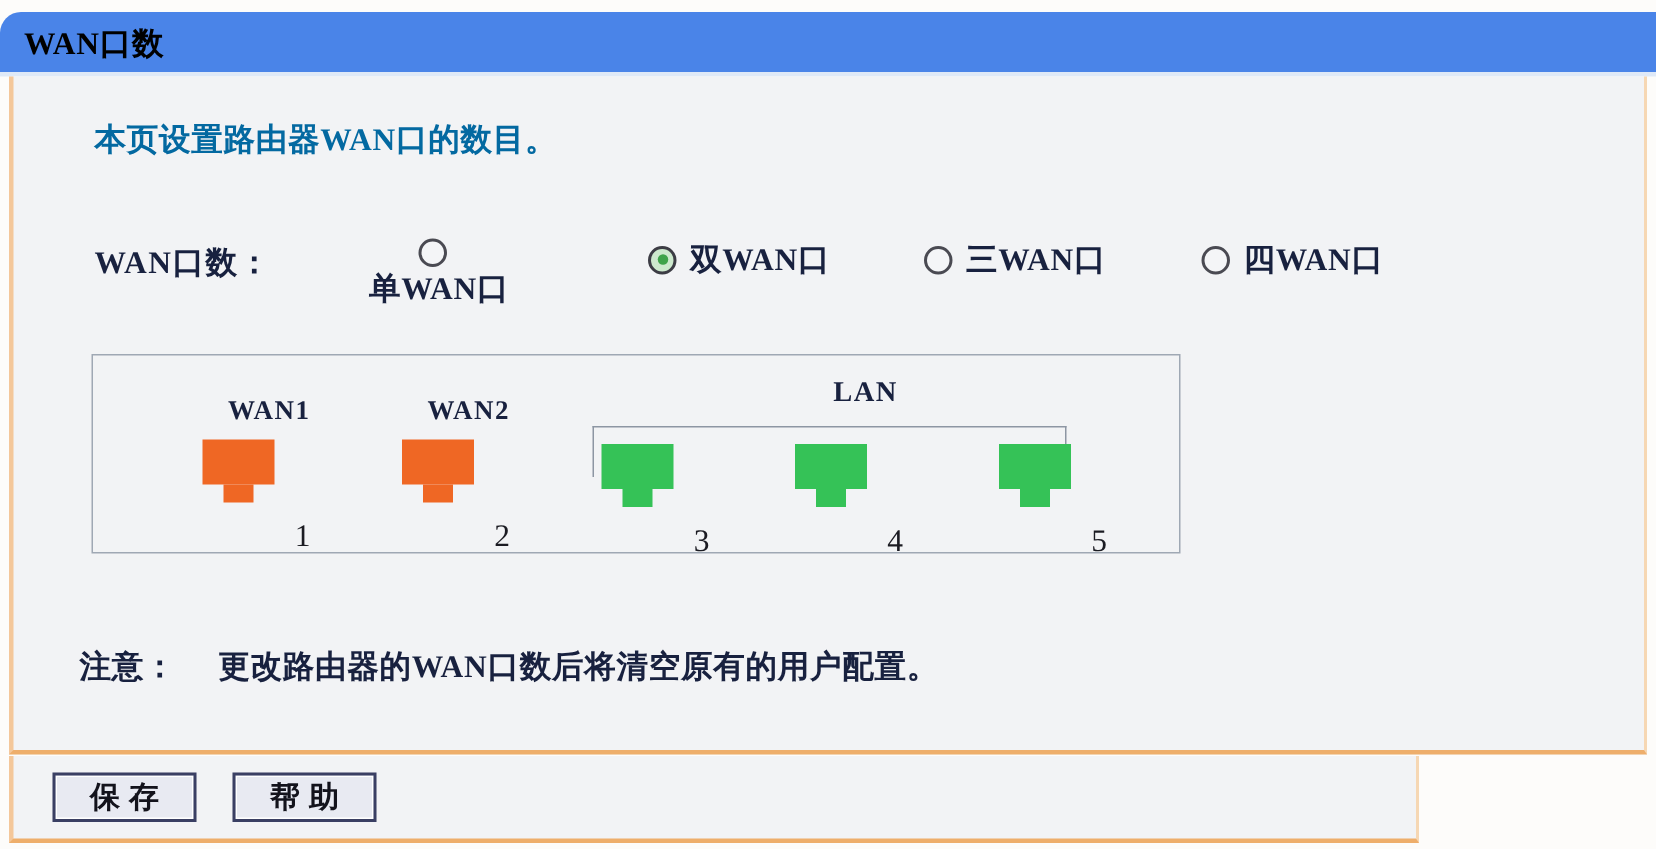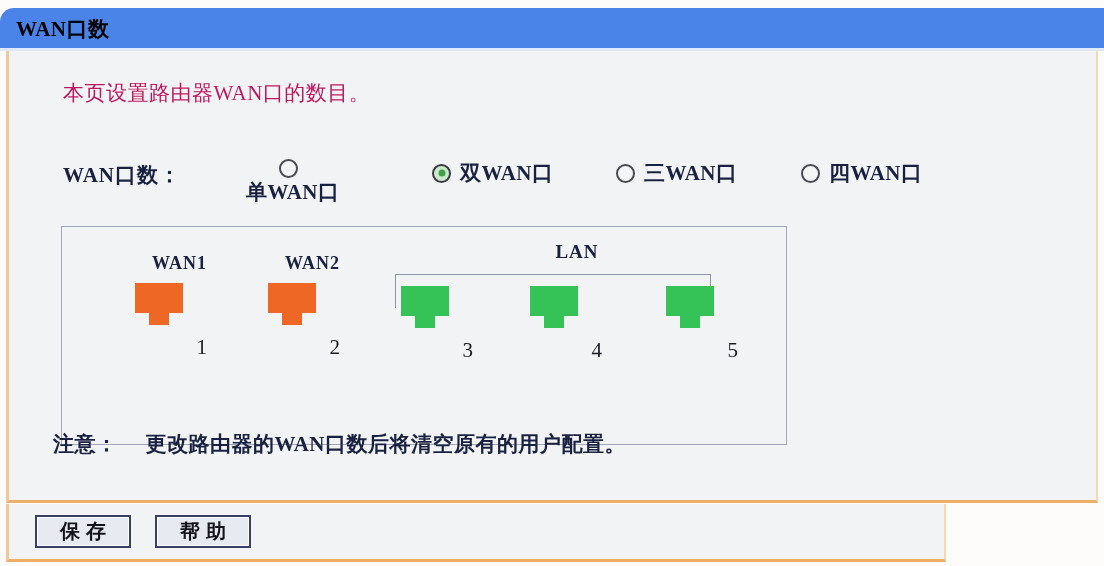--- a/index.html
+++ b/index.html
@@ -65,22 +65,22 @@
     border-right: 2px solid #f6d7b3;
     border-bottom: 3px solid #eeae6b;
     box-sizing: border-box;
   }
 
   .desc {
     position: absolute;
     left: 54px;
     top: 28px;
     font-size: 21px;
-    color: #be185d;
-    font-weight: normal;
+    color: #0369a1;
+    font-weight: bold;
     letter-spacing: 0.5px;
     white-space: nowrap;
   }
 
   
   .radio-row {
     position: absolute;
     left: 54px;
     top: 108px;
     height: 32px;
@@ -137,23 +137,23 @@
     font-size: 21px;
     color: #18213f;
     font-weight: bold;
     letter-spacing: 0.5px;
   }
 
   
   .diagram {
     position: absolute;
     left: 52px;
-    top: 175px;
+    top: 185px;
     width: 726px;
-    height: 219px;
+    height: 133px;
     border: 1px solid #9fa8b4;
     background: #f2f3f5;
     box-sizing: border-box;
   }
 
   .port {
     position: absolute;
     width: 96px;
     text-align: right;
   }

